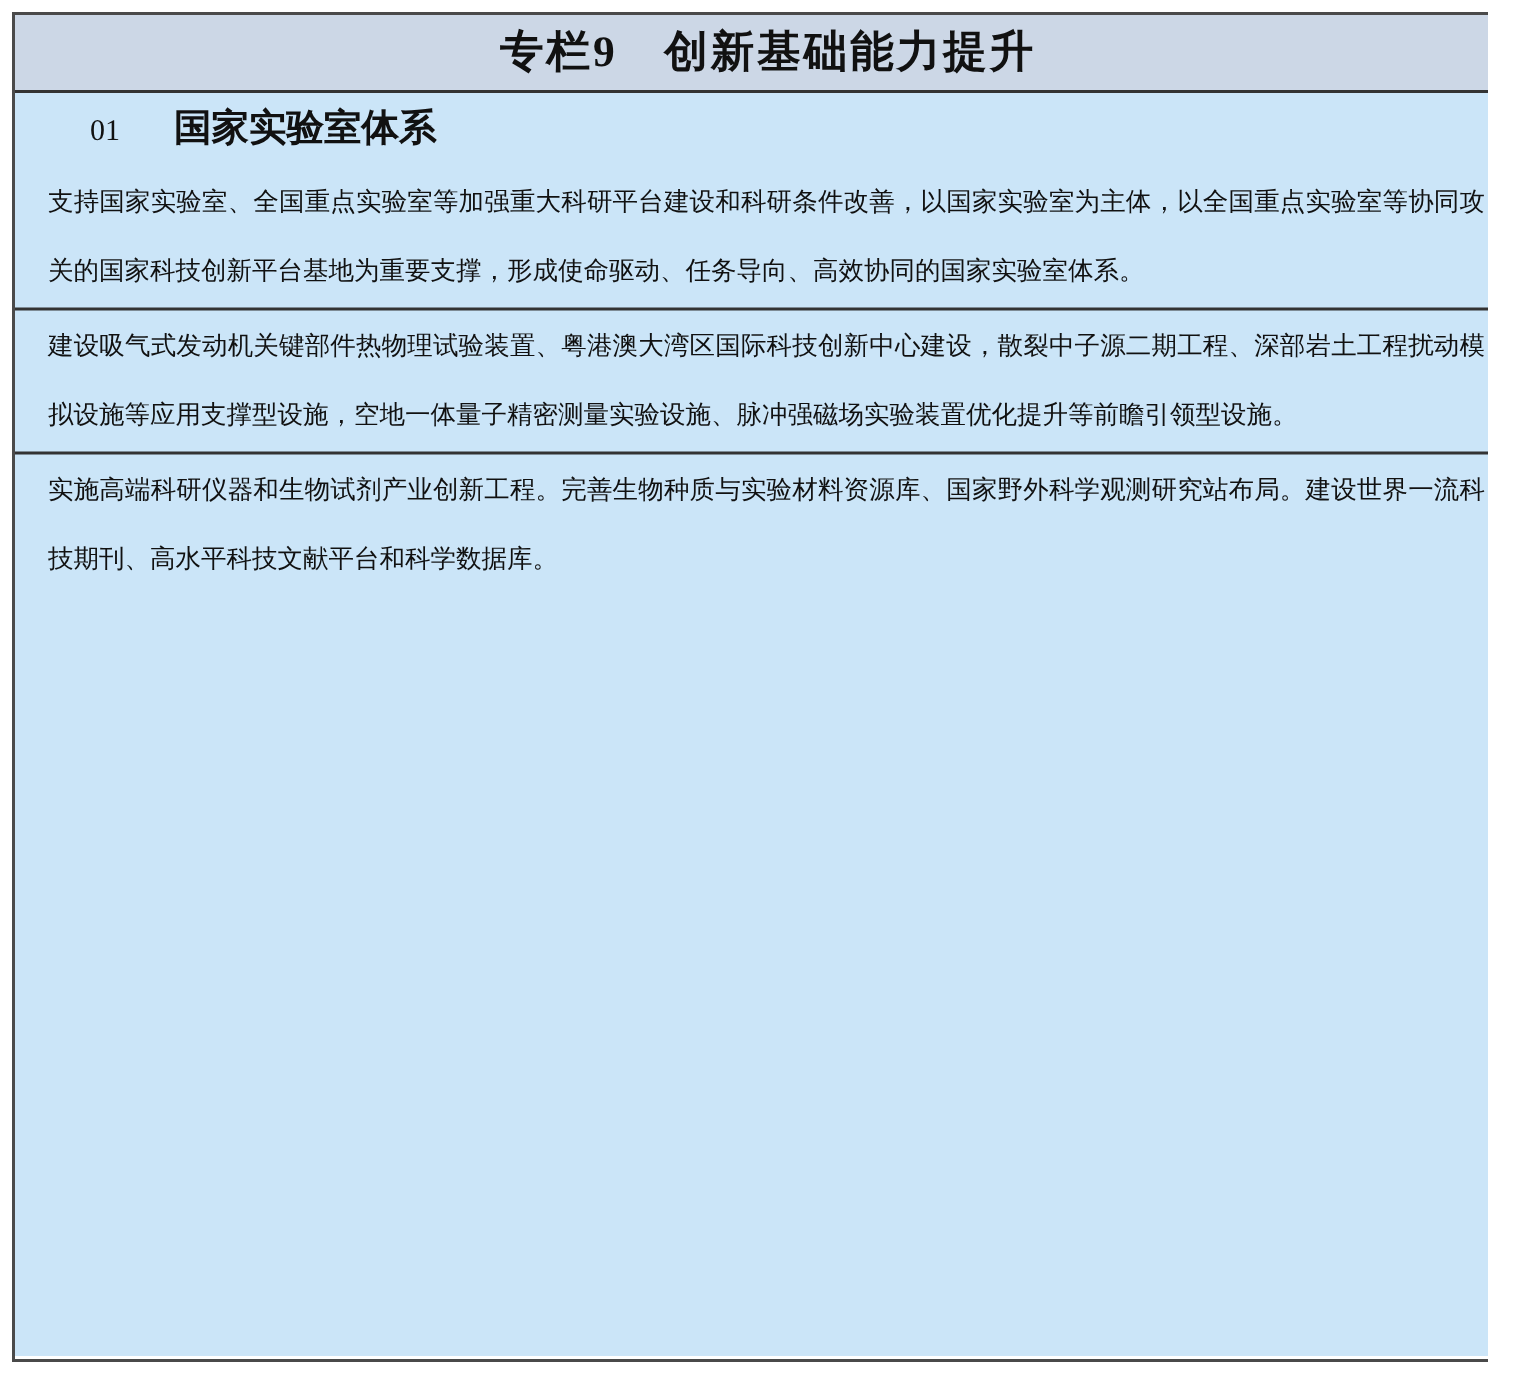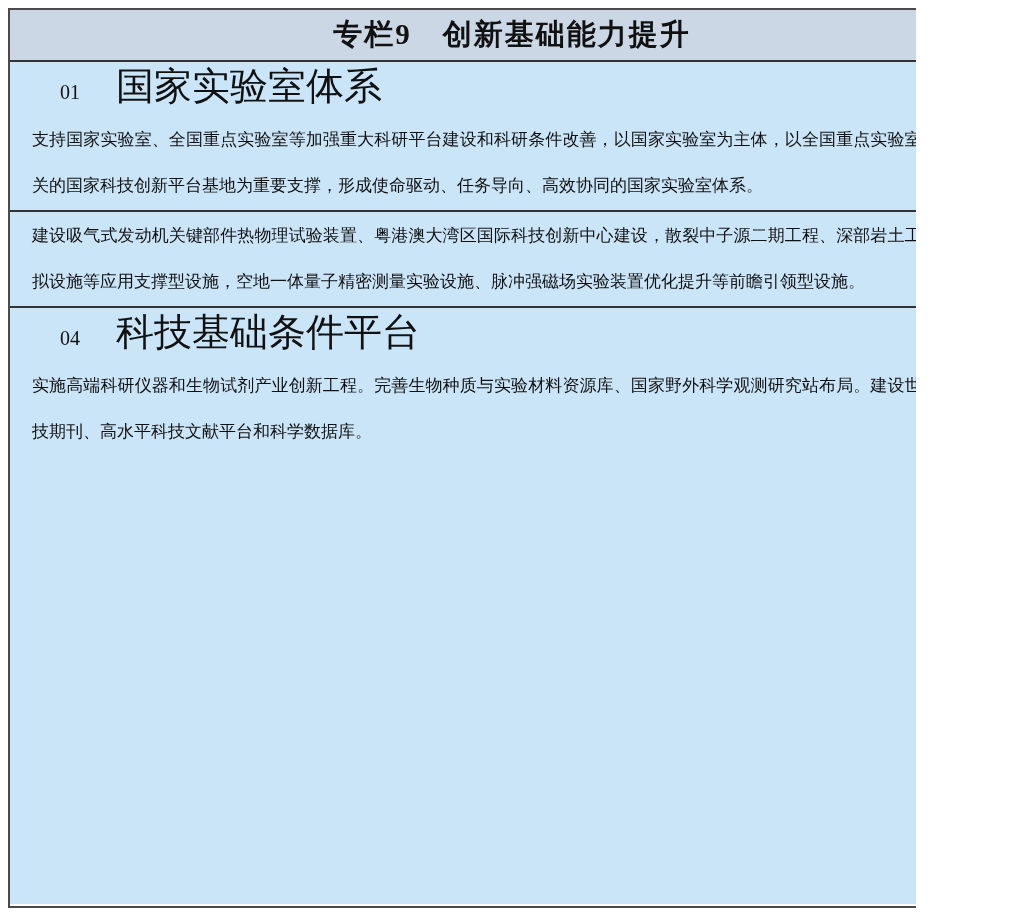--- a/index.html
+++ b/index.html
@@ -6,21 +6,21 @@
     --header-bg:#ccd7e6;
     --body-bg:#cbe5f8;
     --border:#4a4a4a;
     --divider:#333333;
     --text:#111111;
   }
   *{ box-sizing:border-box; margin:0; padding:0; }
   html,body{ background:#ffffff; }
   .page{
     position:relative;
-    width:916px;
+    width:992px;
     height:916px;
     background:#ffffff;
     font-family:"Liberation Serif","DejaVu Serif",serif;
     color:var(--text);
     overflow:hidden;
   }
   .panel{
     position:absolute;
     left:8px; top:8px;
     width:1008px; height:900px;
@@ -52,22 +52,22 @@
     white-space:nowrap;
   }
   .num{
     display:inline-block;
     width:56px;
     font-size:20px;
     font-weight:normal;
     margin-left:28px;
   }
   .head-text{
-    font-size:38px;
-    font-weight:normal;
+    font-size:25px;
+    font-weight:bold;
     text-align:center;
   }
   .sec-body{
     font-size:17px;
     line-height:46px;
     text-align:justify;
     text-justify:inter-character;
     line-break:strict;
     word-break:normal;
   }
@@ -90,21 +90,18 @@
         </div>
         <p class="sec-body">支持国家实验室、全国重点实验室等加强重大科研平台建设和科研条件改善，以国家实验室为主体，以全国重点实验室等协同攻关的国家科技创新平台基地为重要支撑，形成使命驱动、任务导向、高效协同的国家实验室体系。</p>
       </section>
 
       <section class="sec">
         <p class="sec-body">建设吸气式发动机关键部件热物理试验装置、粤港澳大湾区国际科技创新中心建设，散裂中子源二期工程、深部岩土工程扰动模拟设施等应用支撑型设施，空地一体量子精密测量实验设施、脉冲强磁场实验装置优化提升等前瞻引领型设施。</p>
       </section>
 
 
       <section class="sec">
-        <div class="sec-head">
-          <span class="num">04</span><span class="head-text">科技基础条件平台</span>
-        </div>
         <p class="sec-body">实施高端科研仪器和生物试剂产业创新工程。完善生物种质与实验材料资源库、国家野外科学观测研究站布局。建设世界一流科技期刊、高水平科技文献平台和科学数据库。</p>
       </section>
 
     </div>
   </div>
 </div>
 
 </body></html>

